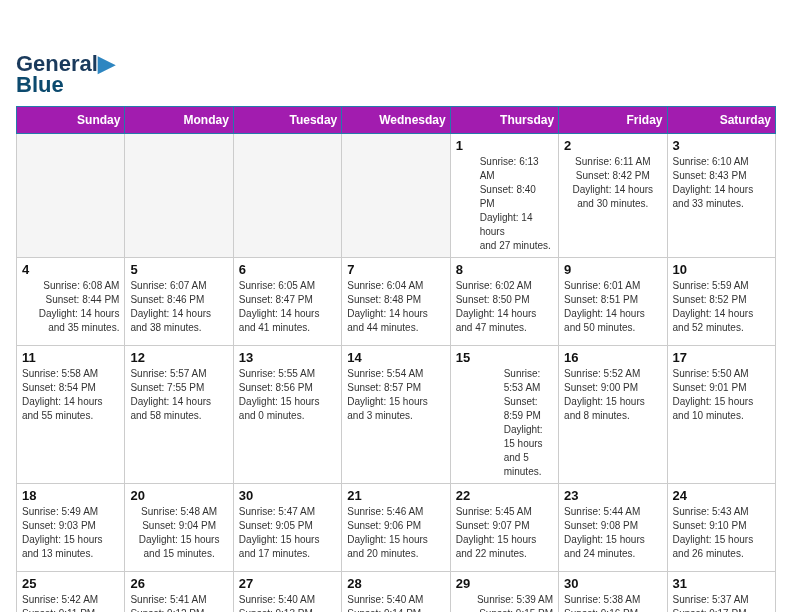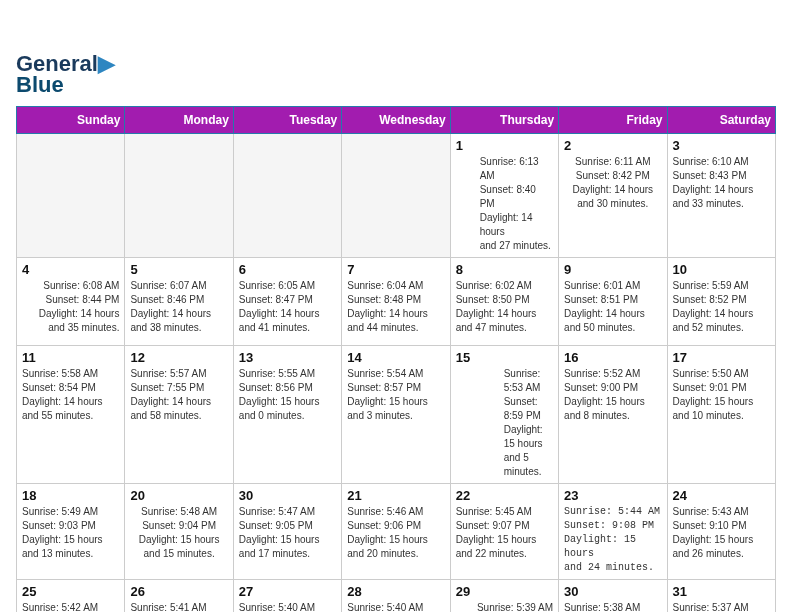--- a/index.html
+++ b/index.html
@@ -271,21 +271,21 @@
         </td>
         <td>
           <div class="day-num">22</div>
           <div class="day-info" style="white-space: pre-line;">Sunrise: 5:45 AM
 Sunset: 9:07 PM
 Daylight: 15 hours
 and 22 minutes.</div>
         </td>
         <td>
           <div class="day-num">23</div>
-          <div class="day-info" style="white-space: pre-line; font-family: Liberation Mono, monospace;">Sunrise: 5:44 AM
+          <div class="day-info" style="white-space: pre-line;">Sunrise: 5:44 AM
 Sunset: 9:08 PM
 Daylight: 15 hours
 and 24 minutes.</div>
         </td>
         <td>
           <div class="day-num">24</div>
           <div class="day-info" style="white-space: pre-line;">Sunrise: 5:43 AM
 Sunset: 9:10 PM
 Daylight: 15 hours
 and 26 minutes.</div>

